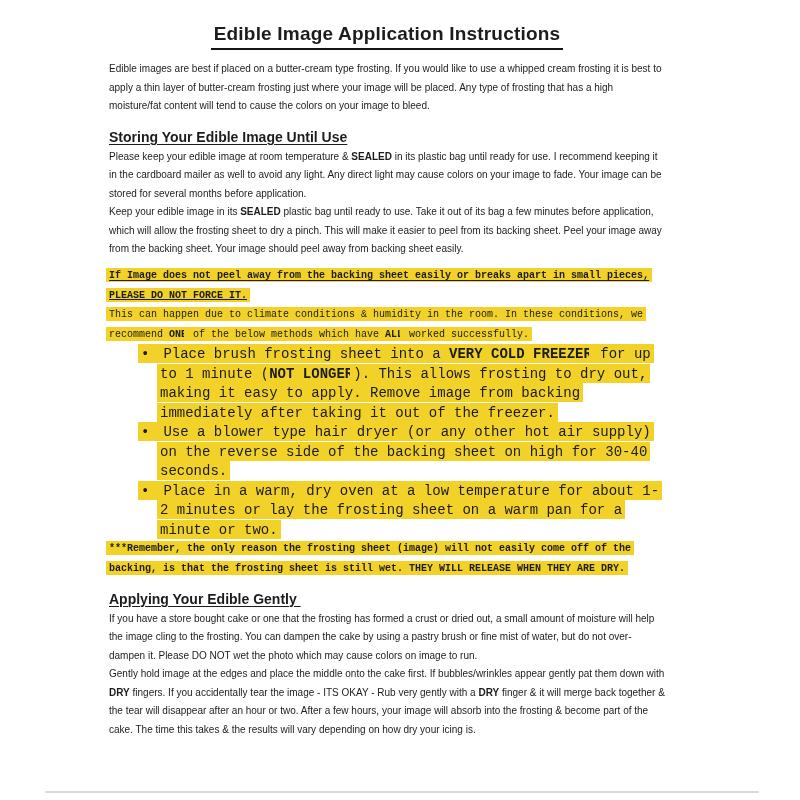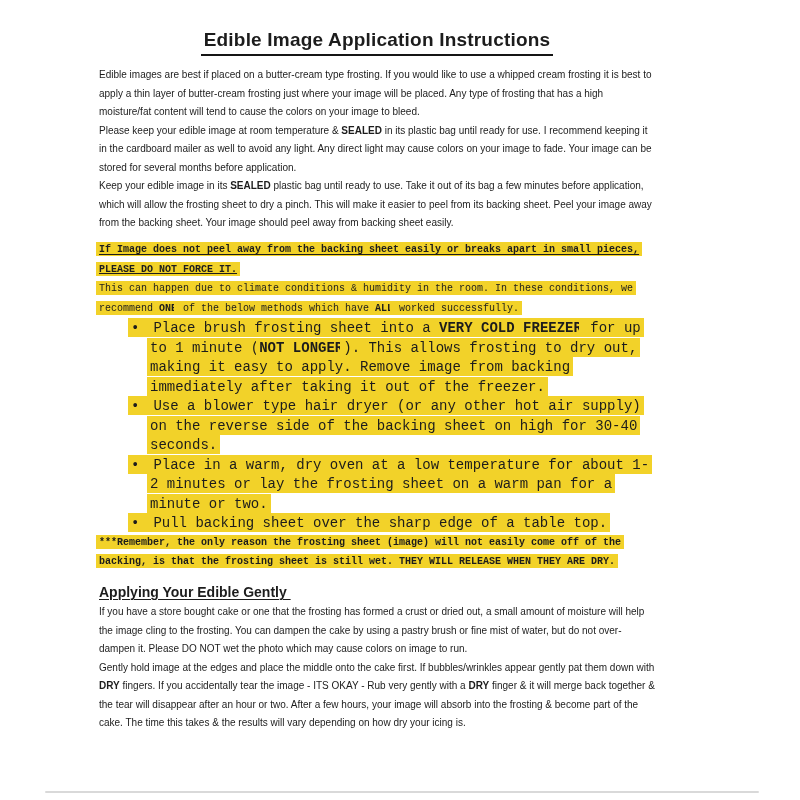--- a/index.html
+++ b/index.html
@@ -12,23 +12,23 @@
     width: 800px;
     height: 800px;
     background: #ffffff;
     overflow: hidden;
     font-family: "Liberation Sans", "DejaVu Sans", sans-serif;
     color: var(--text, #1c1c1c);
   }
   .content {
     position: absolute;
     top: 0;
-    left: 0;
+    left: 10px;
     width: 688px;
-    padding: 20px 33px 0 99px;
+    padding: 14px 33px 0 99px;
     box-sizing: border-box;
   }
   h1.title-row {
     margin: 6px 0 10px;
     text-align: center;
     font-size: 19px;
     line-height: 27px;
     font-weight: bold;
   }
   .title {
@@ -90,29 +90,29 @@
   }
 </style>
 </head>
 <body>
 
 <div class="page">
   <div class="content">
     <h1 class="title-row"><span class="title">Edible Image Application Instructions</span></h1>
     <div id="sections">
         <p class="para"><span>Edible images are best if placed on a butter-cream type frosting. If you would like to use a whipped cream frosting it is best to apply a thin layer of butter-cream frosting just where your image will be placed. Any type of frosting that has a high moisture/fat content will tend to cause the colors on your image to bleed.</span></p>
+        <div class="heading">Storing Your Edible Image Until Use</div>
         <p class="para"><span>Please keep your edible image at room temperature &amp; </span><span class="b">SEALED</span><span> in its plastic bag until ready for use. I recommend keeping it in the cardboard mailer as well to avoid any light. Any direct light may cause colors on your image to fade. Your image can be stored for several months before application.</span></p>
         <p class="para"><span>Keep your edible image in its </span><span class="b">SEALED</span><span> plastic bag until ready to use. Take it out of its bag a few minutes before application, which will allow the frosting sheet to dry a pinch. This will make it easier to peel from its backing sheet. Peel your image away from the backing sheet. Your image should peel away from backing sheet easily.</span></p>
         <p class="para gap-before"><span class="b u hl">If Image does not peel away from the backing sheet easily or breaks apart in small pieces, PLEASE DO NOT FORCE IT.</span></p>
         <p class="para"><span class="hl">This can happen due to climate conditions &amp; humidity in the room. In these conditions, we recommend </span><span class="b hl">ONE</span><span class="hl"> of the below methods which have </span><span class="b hl">ALL</span><span class="hl"> worked successfully.</span></p>
         <ul class="bullets">
           <li><span class="hl">•  </span><span class="hl">Place brush frosting sheet into a </span><span class="b hl">VERY COLD FREEZER</span><span class="hl"> for up to 1 minute (</span><span class="b hl">NOT LONGER</span><span class="hl">). This allows frosting to dry out, making it easy to apply. Remove image from backing immediately after taking it out of the freezer.</span></li>
           <li><span class="hl">•  </span><span class="hl">Use a blower type hair dryer (or any other hot air supply) on the reverse side of the backing sheet on high for 30-40 seconds.</span></li>
           <li><span class="hl">•  </span><span class="hl">Place in a warm, dry oven at a low temperature for about 1-2 minutes or lay the frosting sheet on a warm pan for a minute or two.</span></li>
-          <li><span class="hl">•  </span><span class="hl">Pull backing sheet over the sharp edge of a table top.</span></li>
         </ul>
         <p class="para"><span class="b hl">***Remember, the only reason the frosting sheet (image) will not easily come off of the backing, is that the frosting sheet is still wet. THEY WILL RELEASE WHEN THEY ARE DRY.</span></p>
         <div class="heading">Applying Your Edible Gently </div>
         <p class="para"><span>If you have a store bought cake or one that the frosting has formed a crust or dried out, a small amount of moisture will help the image cling to the frosting. You can dampen the cake by using a pastry brush or fine mist of water, but do not over-dampen it. Please DO NOT wet the photo which may cause colors on image to run.</span></p>
         <p class="para"><span>Gently hold image at the edges and place the middle onto the cake first. If bubbles/wrinkles appear gently pat them down with </span><span class="b">DRY</span><span> fingers. If you accidentally tear the image - ITS OKAY - Rub very gently with a </span><span class="b">DRY</span><span> finger &amp; it will merge back together &amp; the tear will disappear after an hour or two. After a few hours, your image will absorb into the frosting &amp; become part of the cake. The time this takes &amp; the results will vary depending on how dry your icing is.</span></p>
       </div>
   </div>
   <div class="scan-line"></div>
 </div>
 

